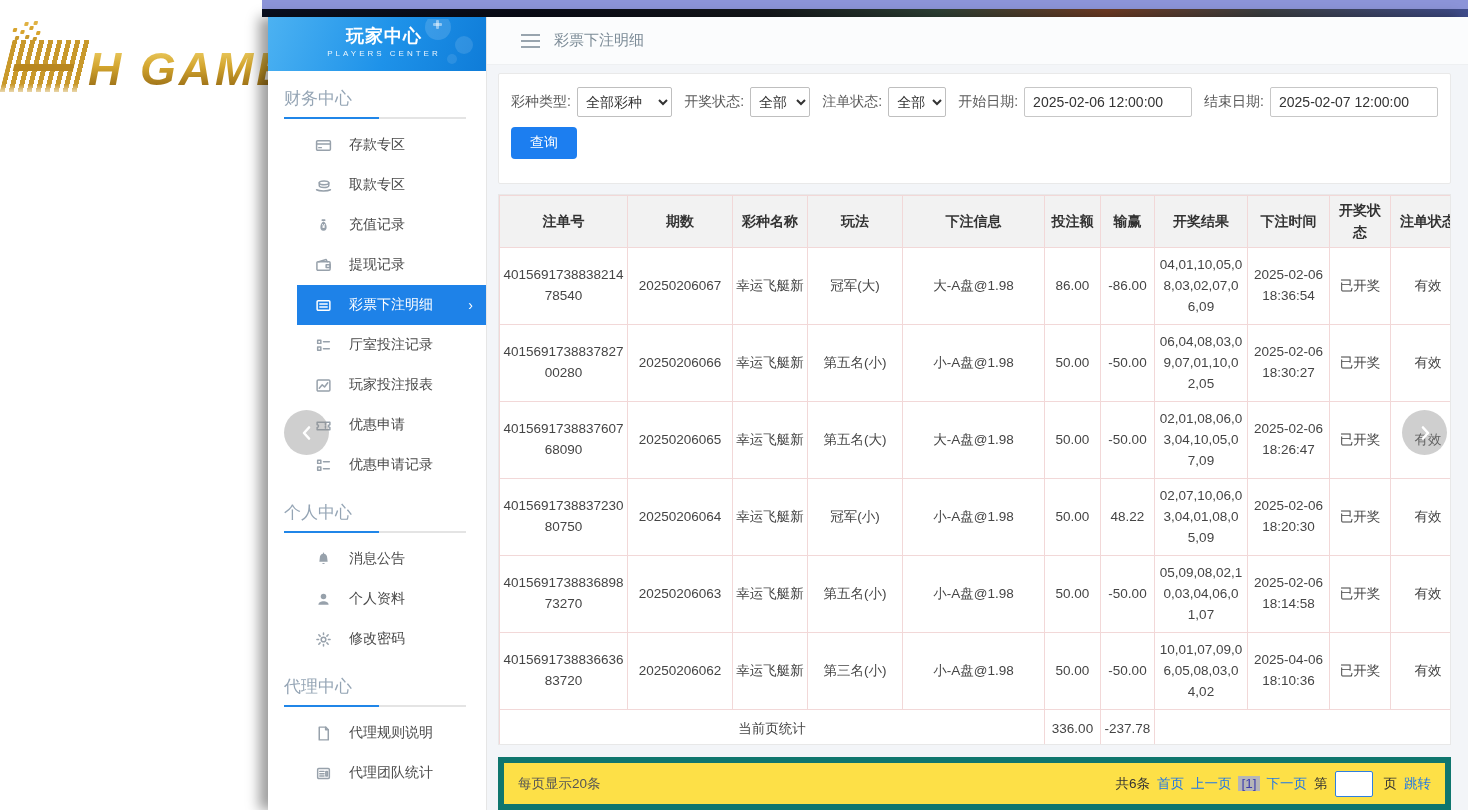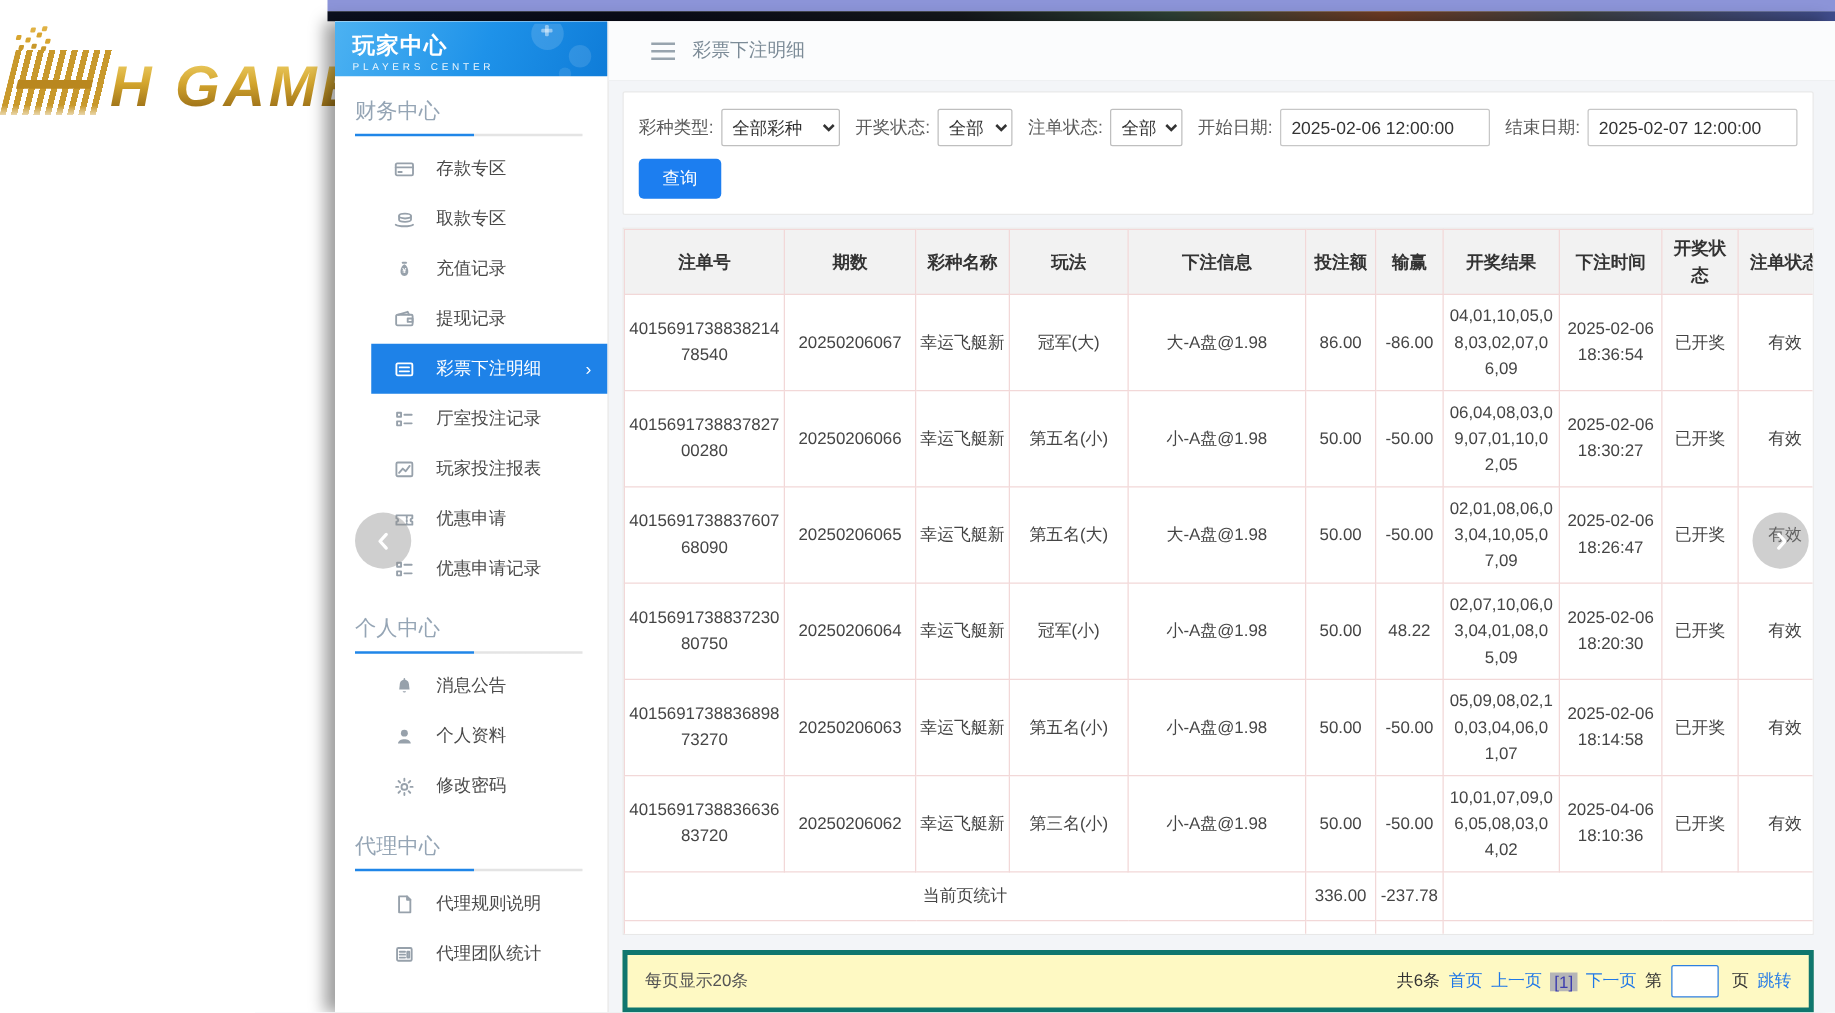--- a/index.html
+++ b/index.html
@@ -19,22 +19,22 @@
       -webkit-background-clip:text;background-clip:text;color:transparent;}
   
   .top-purple{position:absolute;left:262px;top:0;width:1206px;height:9px;background:#8c94d8;}
   .top-dark{position:absolute;left:262px;top:9px;width:1206px;height:8px;
       background:linear-gradient(90deg,#0b1020 0%,#0a0c18 22%,#15181c 42%,#2e4136 56%,#6e3b24 70%,#3c3f41 83%,#3f4c8c 100%);}
   
   .app{position:absolute;left:268px;top:17px;width:1200px;height:793px;display:flex;
        box-shadow:-9px 0 12px rgba(0,0,0,.38);background:#f3f5f8;}
   
   .sidebar{width:218px;background:#fff;border-right:1px solid #e6e6e6;overflow:hidden;flex:none;}
-  .side-banner{position:relative;height:44px;background:linear-gradient(110deg,#4cb2f2 0%,#1e92e9 55%,#0f7cd8 100%);
-      color:#fff;padding:7px 0 0 14px;box-sizing:border-box;}
+  .side-banner{position:relative;height:54px;background:linear-gradient(110deg,#4cb2f2 0%,#1e92e9 55%,#0f7cd8 100%);
+      color:#fff;padding:7px 0 0 14px;box-sizing:border-box;text-align:center;}
   .side-banner .t1{font-size:18px;font-weight:bold;letter-spacing:1px;}
   .side-banner .t2{font-size:8px;letter-spacing:3px;color:rgba(255,255,255,.9);margin-top:1px;}
   .banner-deco{position:absolute;right:6px;top:2px;}
   .side-section{padding:0 0 0 16px;}
   .sec-label{font-size:17px;color:#95a5b5;margin-top:16px;}
   .sec-divider{height:2px;margin:7px 20px 6px 0;
       background:linear-gradient(90deg,#2086e8 0 95px,#e4e4e4 95px 100%);}
   .menu{list-style:none;margin:0;padding:0;}
   .menu-item{position:relative;height:40px;display:flex;align-items:center;margin-left:13px;
       padding-left:18px;font-size:14px;color:#4a4a4a;cursor:pointer;}
@@ -48,41 +48,41 @@
   .active .ic{stroke:#fff;}
   
   .content{flex:1;display:flex;flex-direction:column;min-width:0;}
   .topbar{height:47px;background:#fbfcfd;border-bottom:1px solid #eef0f2;display:flex;align-items:center;
       padding-left:34px;flex:none;}
   .burger{width:19px;margin-right:14px;cursor:pointer;}
   .burger span{display:block;height:2px;background:#98a4ae;margin:4px 0;}
   .page-title{font-size:15px;color:#7c8b97;}
   
   .panel{background:#fff;border:1px solid #e9e9e9;border-radius:2px;margin:8px 17px 0 11px;
-      padding:13px 12px 12px 12px;}
+      padding:13px 12px 24px 12px;}
   .filter-row{display:flex;align-items:center;flex-wrap:nowrap;font-size:14px;color:#5a5a5a;}
   .filter-row .lbl{margin:0 6px 0 0;white-space:nowrap;}
   .filter-row .gap{width:12px;flex:none;}
   .sel{height:30px;border:1px solid #bfbfbf;border-radius:2px;background:#fff;font-size:14px;color:#333;
       font-family:inherit;padding:0 4px;}
   .sel.w1{width:122px}.sel.w2{width:76px}.sel.w3{width:58px}
   .dateinput{height:28px;width:150px;border:1px solid #c7c7c7;border-radius:2px;font-size:14px;color:#333;
       padding:0 8px;font-family:inherit;}
   .btn-query{margin-top:10px;background:#1c7ef0;color:#fff;border:none;border-radius:4px;font-size:14px;
       padding:7px 19px;cursor:pointer;font-family:inherit;}
   
   .table-card{background:#fff;border:1px solid #e8e8e8;margin:10px 17px 0 11px;overflow:hidden;}
   table.grid{border-collapse:collapse;table-layout:fixed;width:966px;font-size:13.5px;}
   .grid th,.grid td{border:1px solid #f2d8d8;text-align:center;vertical-align:middle;
       word-break:break-all;line-height:1.55;padding:4px 3px;}
   .grid th{background:#f2f2f2;color:#333;font-size:14px;font-weight:bold;height:34px;}
   .grid td{color:#454545;height:68px;background:#fff;}
   .grid tr.sumrow td{height:30px;}
   
-  .pager-card{background:#fef9c3;border:4px solid #0f766e;margin:12px 17px 0 11px;height:44px;
+  .pager-card{background:#fde047;border:6px solid #0f766e;margin:12px 17px 0 11px;height:44px;
       display:flex;align-items:center;justify-content:space-between;padding:0 14px;font-size:13.5px;color:#555;}
   .pager-right{display:flex;align-items:center;color:#333;}
   .pager-right>*{margin-left:7px;}
   .plink{color:#2078e8;text-decoration:none;cursor:pointer;}
   .pcur{background:#b5b5b7;color:#3c3cae;padding:0 3px;}
   .pageno-input{width:32px;height:22px;border:1px solid #2e7fe0;border-radius:2px;margin:0 4px 0 7px;
       font-family:inherit;font-size:13px;text-align:center;}
   
   .scroll-btn{position:absolute;width:45px;height:45px;border-radius:50%;background:rgba(140,140,140,.42);
       display:flex;align-items:center;justify-content:center;cursor:pointer;z-index:5;}

